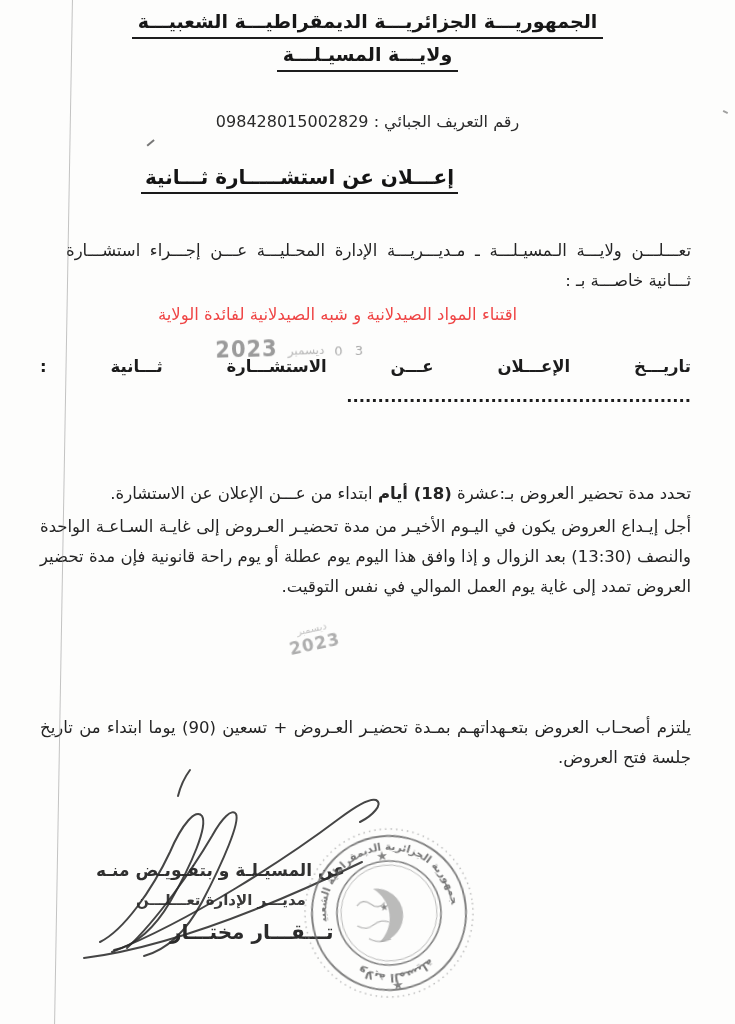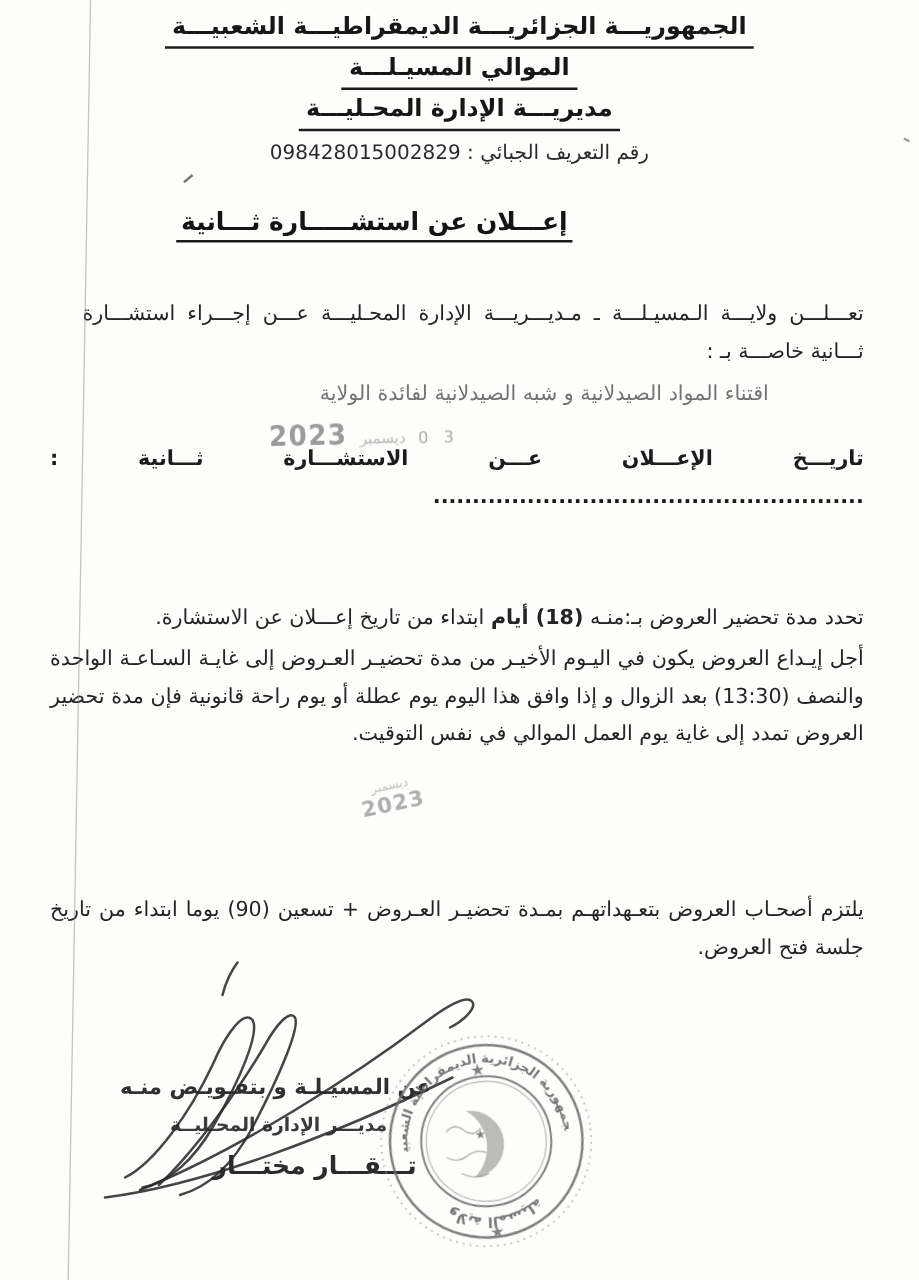--- a/index.html
+++ b/index.html
@@ -14,21 +14,21 @@
   .hdr .u { display:inline-block; border-bottom:2.6px solid #1d1d1d; padding:0 6px 1px 6px; }
 
   .tax { position:absolute; top:112px; left:0; right:0; text-align:center; font-size:16px; color:#2a2a2a; }
 
   .title-wrap { position:absolute; top:165px; left:0; right:150px; text-align:center;padding-left:14px; }
   .title { display:inline-block; font-size:20px; font-weight:bold; color:#141414;
            border-bottom:2.6px solid #1a1a1a; padding:0 4px 3px 4px; }
 
   .para { position:absolute; right:44px; left:40px; font-size:16.5px; line-height:30px;
           text-align:justify; color:#242424; }
-  .center-line { position:absolute; left:60px; right:120px; font-size:16.5px; color:#737373; }
+  .center-line { position:absolute; left:60px; right:120px; text-align:center; font-size:16.5px; color:#ef4444; }
   .bold { font-weight:bold; }
   .pos-intro      { top:236px;margin-left:26px; }
   .pos-subject    { top:305px; }
   .pos-dateline   { top:352px; font-weight:bold; color:#1c1c1c; }
   .pos-withdraw   { top:403px; }
   .pos-duration   { top:479px; }
   .pos-deadline   { top:512px; }
   .pos-opening    { top:629px; }
   .pos-commit     { top:713px; }
 
@@ -72,22 +72,21 @@
   .tick2 { position:absolute; left:723px; top:111px; width:5px; height:1.6px; background:#777;
            transform:rotate(25deg); opacity:.7; z-index:6; }
 </style>
 </head>
 <body>
 
 <div class="page">
 
   <div class="hdr" dir="rtl">
     <span class="h-line"><span class="u">الجمهوريـــة الجزائريـــة الديمقراطيـــة الشعبيـــة</span></span>
-    <span class="h-line"><span class="u">الموالي المسيـلـــة</span></span>
-    <span class="h-line"><span class="u">مديريـــة الإدارة المحـليـــة</span></span>
+    <span class="h-line"><span class="u">ولايـــة المسيـلـــة</span></span>
   </div>
 
   <div class="tax" dir="rtl">رقم التعريف الجبائي : 098428015002829</div>
 
   <div class="title-wrap">
     <span class="title" dir="rtl">إعـــلان عن استشـــــارة ثـــانية</span>
   </div>
 
   <p class="para pos-intro" dir="rtl">تعـــلـــن ولايـــة الـمسيـلـــة ـ مـديـــريـــة الإدارة المحـليـــة عـــن إجـــراء استشـــارة ثـــانية خاصـــة بـ :</p>
 
@@ -97,34 +96,34 @@
     <span>تاريـــخ الإعـــلان عـــن الاستشـــارة ثـــانية : </span><span>.......................................................</span>
   </p>
   <div class="date-stamp1">
     <span class="d">0 3</span>
     <span class="m">ديسمبر</span>
     <span class="y">2023</span>
   </div>
 
 
   <p class="para pos-duration" dir="rtl">
-    <span>تحدد مدة تحضير العروض بـ:منـه </span><span class="bold">(18) أيام</span><span> ابتداء من تاريخ إعـــلان عن الاستشارة.</span>
+    <span>تحدد مدة تحضير العروض بـ:عشرة </span><span class="bold">(18) أيام</span><span> ابتداء من عـــن الإعلان عن الاستشارة.</span>
   </p>
 
   <p class="para pos-deadline" dir="rtl">أجل إيـداع العروض يكون في اليـوم الأخيـر من مدة تحضيـر العـروض إلى غايـة السـاعـة الواحدة والنصف (13:30) بعد الزوال و إذا وافق هذا اليوم يوم عطلة أو يوم راحة قانونية فإن مدة تحضير العروض تمدد إلى غاية يوم العمل الموالي في نفس التوقيت.</p>
 
   <div class="date-stamp2">
     <span class="m">ديسمبر</span>
     <span class="y">2023</span>
   </div>
 
   <p class="para pos-commit" dir="rtl">يلتزم أصحـاب العروض بتعـهداتهـم بمـدة تحضيـر العـروض + تسعين (90) يوما ابتداء من تاريخ جلسة فتح العروض.</p>
 
   <div class="sig-text sig-authority" dir="rtl">عن المسيـلـة و بتفـويـض منـه</div>
-  <div class="sig-text sig-role" dir="rtl">مديـــر الإدارة المحـليــة</div>
+  <div class="sig-text sig-role" dir="rtl">مديـــر الإدارة تعـــلـــن</div>
   <div class="sig-text sig-name" dir="rtl">تـــقـــار مختـــار</div>
 
   <svg class="sig-svg" viewBox="0 0 330 205">
     <path d="M 106,34 C 108,26 112,16 118,8"></path>
     <path d="M 28,180 C 52,168 80,128 98,90 C 110,62 124,46 130,54 C 136,64 120,102 98,140 C 84,164 64,184 42,188"></path>
     <path d="M 55,186 C 85,158 120,108 140,74 C 150,56 160,46 164,52 C 168,60 152,98 130,140 C 114,170 94,188 72,194"></path>
     <path d="M 40,190 C 120,158 215,96 268,56 C 284,44 298,36 304,38 C 312,42 300,54 288,60"></path>
     <path d="M 12,196 C 92,186 195,146 290,100"></path>
   </svg>
 

